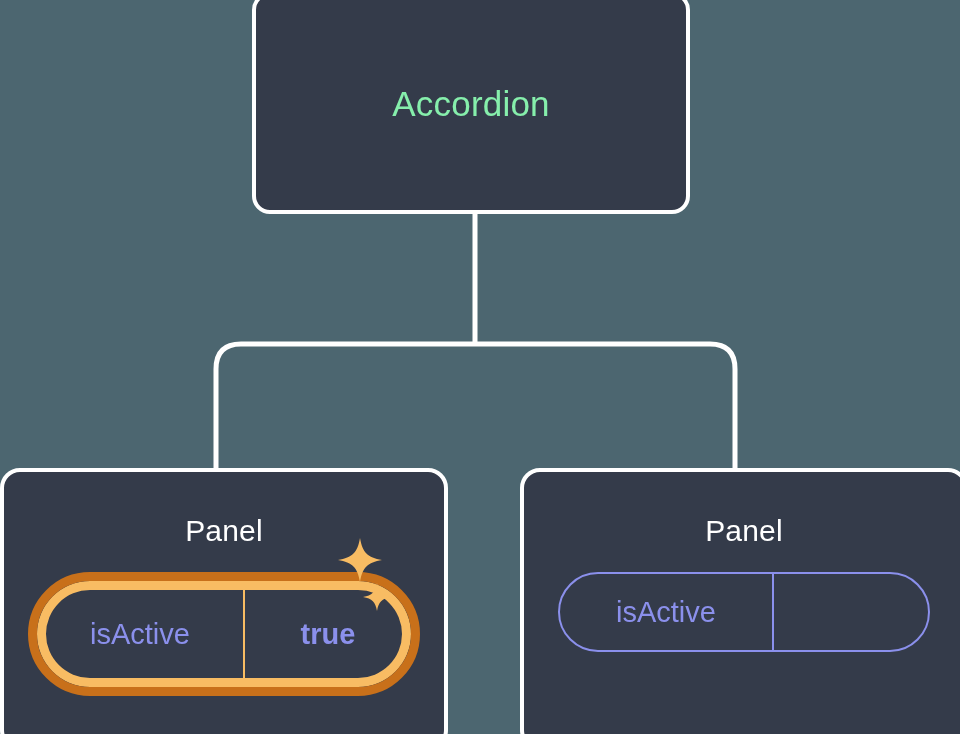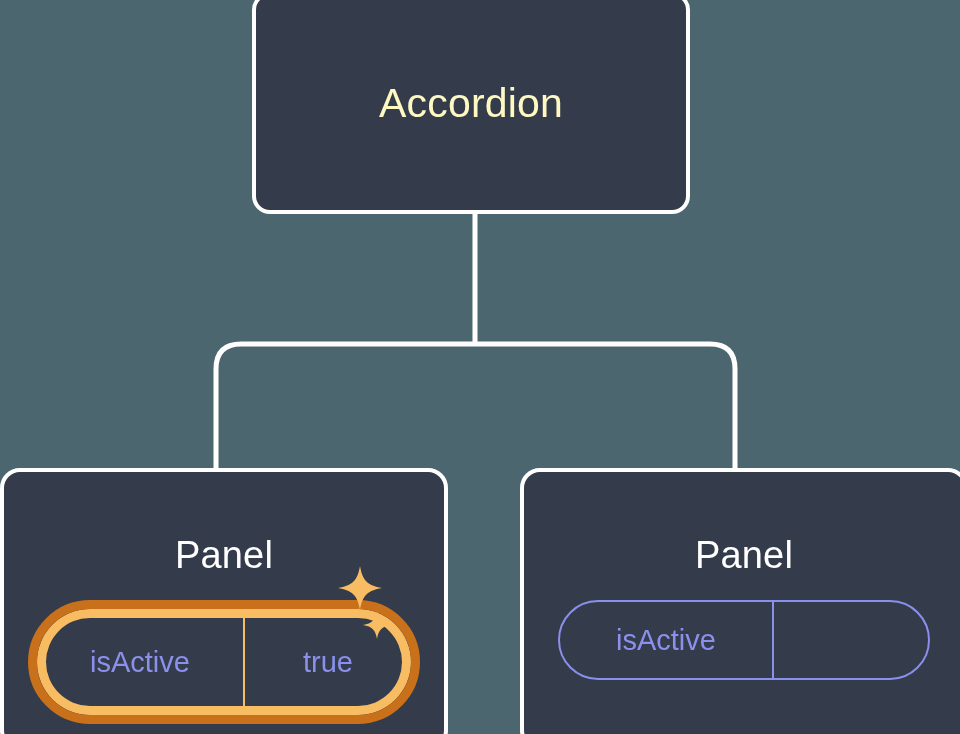--- a/index.html
+++ b/index.html
@@ -47,45 +47,44 @@
 
   .node-root {
     left: 252px;
     top: -8px;
     width: 438px;
     height: 222px;
     justify-content: center;
   }
 
   .node-title-root {
-    color: #fef9c3;
-    font-size: 41px;
+    color: #86efac;
+    font-size: 35px;
     font-weight: 400;
     letter-spacing: 0.2px;
     line-height: 1;
   }
 
   .node-panel {
     top: 468px;
     width: 448px;
     height: 282px;
     border-radius: 20px;
     padding-top: 44px;
   }
 
   .node-panel-left  { left: 0px; }
   .node-panel-right { left: 520px; }
 
   .node-title-panel {
     color: #ffffff;
-    font-size: 38px;
+    font-size: 30px;
     font-weight: 400;
     line-height: 1;
     letter-spacing: 0.2px;
-    margin-top: 20px;
   }
 
   
   .pill-wrap {
     position: relative;
     margin-top: 26px;
     display: flex;
     align-items: center;
     justify-content: center;
   }
@@ -129,21 +128,21 @@
     color: #8b90ec;
   }
 
   .pill-highlight .pill-key {
     width: 208px;
     border-right: 2px solid #f8bc63;
     font-weight: 400;
   }
 
   .pill-highlight .pill-val {
-    font-weight: normal;
+    font-weight: bold;
   }
 
   .pill-key,
   .pill-val {
     display: flex;
     align-items: center;
     justify-content: center;
     font-size: 29px;
     line-height: 1;
     box-sizing: border-box;

